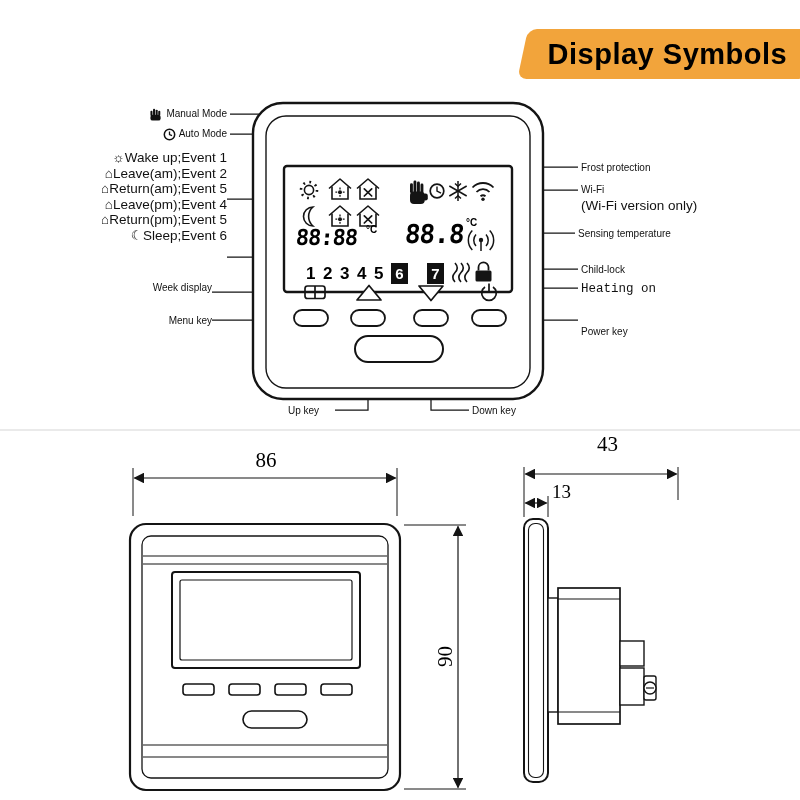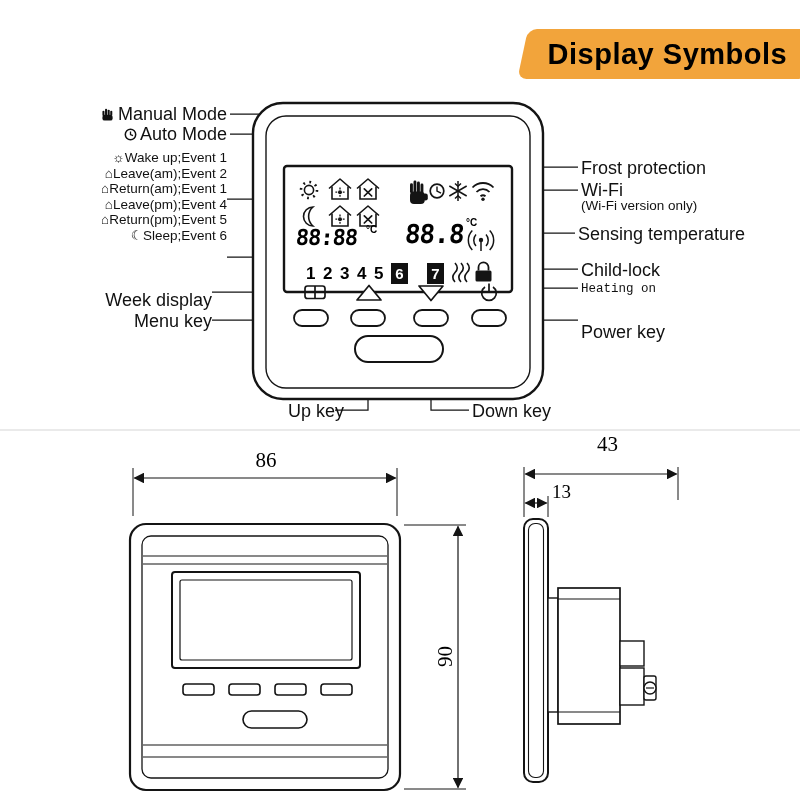--- a/index.html
+++ b/index.html
@@ -1,19 +1,19 @@
 <!DOCTYPE html>
 <html style="--banner-bg: #F2A43B;"><head>
 <meta charset="utf-8">
 <style>
   html,body{margin:0;padding:0;background:#fff;}
   .stage{position:relative;width:800px;height:800px;background:#fff;overflow:hidden;
          font-family:"Liberation Sans","DejaVu Sans",sans-serif;color:#111;}
   .art{position:absolute;left:0;top:0;}
-  .label{position:absolute;font-size:18px;line-height:16px;white-space:nowrap;}
+  .label{position:absolute;font-size:10px;line-height:16px;white-space:nowrap;}
   .label.flex{display:flex;align-items:center;gap:3px;}
   .block{position:absolute;text-align:right;white-space:nowrap;margin-left:40px;}
   .events{font-size:13.5px;line-height:15.5px;}
   .twoline{font-size:14px;line-height:15px;}
   .small{font-size:12.5px;font-family:Liberation Mono, monospace;}
   .sevenseg{position:absolute;font-family:"DejaVu Sans Mono",monospace;font-weight:bold;
             transform:skewX(-5deg);letter-spacing:-1px;color:#000;}
   .unit{position:absolute;font-size:10px;font-weight:bold;color:#000;}
   .day{position:absolute;top:264px;font-size:17px;font-weight:bold;color:#000;}
   .daybox{position:absolute;top:263px;width:17px;height:21px;background:#111;color:#fff;
@@ -211,28 +211,28 @@
   <svg class="mini" width="13" height="13" viewBox="0 0 12 12">
     <circle cx="6" cy="6" r="4.8" fill="none" stroke="#111" stroke-width="1.4"></circle>
     <path d="M6,3.2 V6 L8.3,7" fill="none" stroke="#111" stroke-width="1.2"></path>
   </svg>
   <span>Auto Mode</span>
 </div>
 
 <div class="block events" style="top:150px;right:573px">
   <div>☼Wake up;Event 1</div>
   <div>⌂Leave(am);Event 2</div>
-  <div>⌂Return(am);Event 1</div>
+  <div>⌂Return(am);Event 5</div>
   <div>⌂Leave(pm);Event 4</div>
   <div>⌂Return(pm);Event 5</div>
   <div>☾Sleep;Event 6</div>
 </div>
 
 
-<div class="label" style="top:292px;right:588px">Week display</div>
+<div class="label" style="top:280px;right:588px">Week display</div>
 <div class="label" style="top:313px;right:588px">Menu key</div>
 <div class="label" style="top:403px;left:288px">Up key</div>
 <div class="label" style="top:403px;left:472px">Down key</div>
 
 <div class="label" style="top:160px;left:581px">Frost protection</div>
 <div class="label" style="top:182px;left:581px">Wi-Fi</div>
 <div class="label" style="top:198px;left:581px;font-size:13.5px">(Wi-Fi version only)</div>
 <div class="label" style="top:226px;left:578px">Sensing temperature</div>
 <div class="label" style="top:262px;left:581px">Child-lock</div>
 <div class="label small" style="top:281px;left:581px">Heating on</div>

